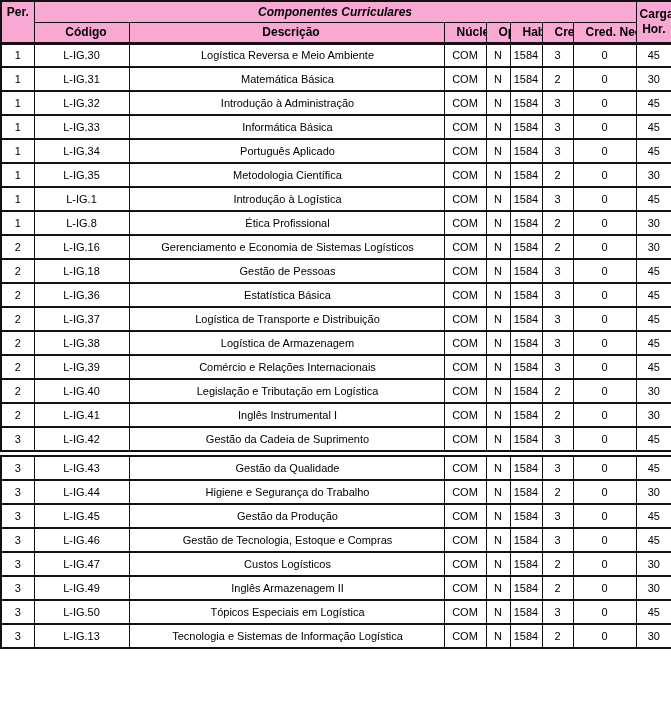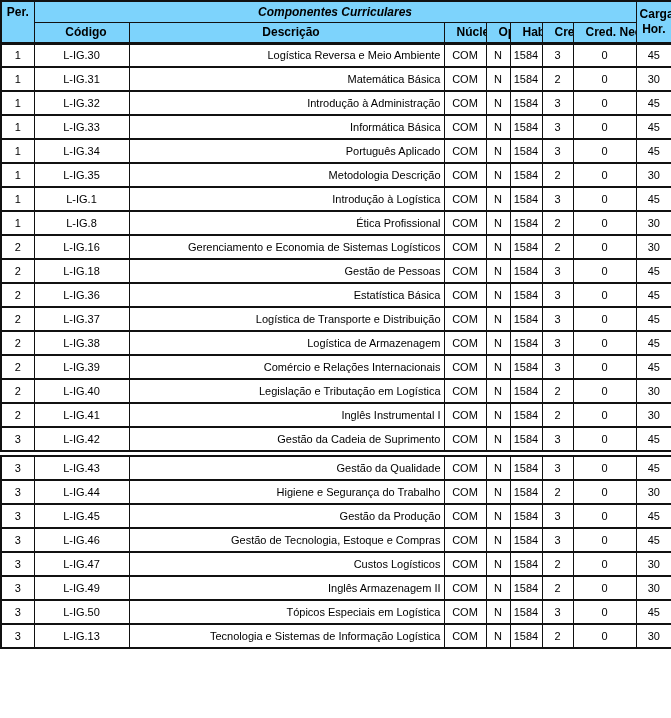--- a/index.html
+++ b/index.html
@@ -20,21 +20,21 @@
   .tbl th, .tbl td {
     border: 1px solid #111111;
     border-top-width: 2px;
     border-bottom-width: 2px;
     padding: 0 3px;
     overflow: hidden;
     white-space: nowrap;
   }
   
   .tbl thead th {
-    background: #7dd3fc;
+    background: #f9a8d4;
     font-weight: bold;
     font-size: 12px;
     text-align: center;
     vertical-align: middle;
     height: 21px;
     border-bottom-width: 3px;
   }
   .tbl thead tr.h1 th.group-h { border-bottom-width: 1px; font-style: italic; }
   .tbl thead tr.h2 th { border-top-width: 1px; padding-left: 12px; }
   .tbl thead th.per-h { vertical-align: top; padding-top: 3px; }
@@ -42,21 +42,21 @@
   .tbl thead th.desc-h { text-align: center; padding-left: 4px; }
   
   .tbl tbody td {
     height: 24px;
     font-size: 11px;
     text-align: center;
     vertical-align: middle;
     background: #ffffff;
   }
   .tbl tbody td.c-descricao {
-    text-align: right;
+    text-align: center;
     padding-left: 5px;
   }
   
   table.tbl2 { margin-top: 3px; }
 </style>
 </head>
 <body>
 
 <div>
 
@@ -140,21 +140,21 @@
           <td class="c-nucleo">COM</td>
           <td class="c-opt">N</td>
           <td class="c-hab">1584</td>
           <td class="c-cred">3</td>
           <td class="c-cred-nec">0</td>
           <td class="c-carga">45</td>
         </tr>
         <tr>
           <td class="c-per">1</td>
           <td class="c-codigo">L-IG.35</td>
-          <td class="c-descricao">Metodologia Descrição</td>
+          <td class="c-descricao">Metodologia Científica</td>
           <td class="c-nucleo">COM</td>
           <td class="c-opt">N</td>
           <td class="c-hab">1584</td>
           <td class="c-cred">2</td>
           <td class="c-cred-nec">0</td>
           <td class="c-carga">30</td>
         </tr>
         <tr>
           <td class="c-per">1</td>
           <td class="c-codigo">L-IG.1</td>

